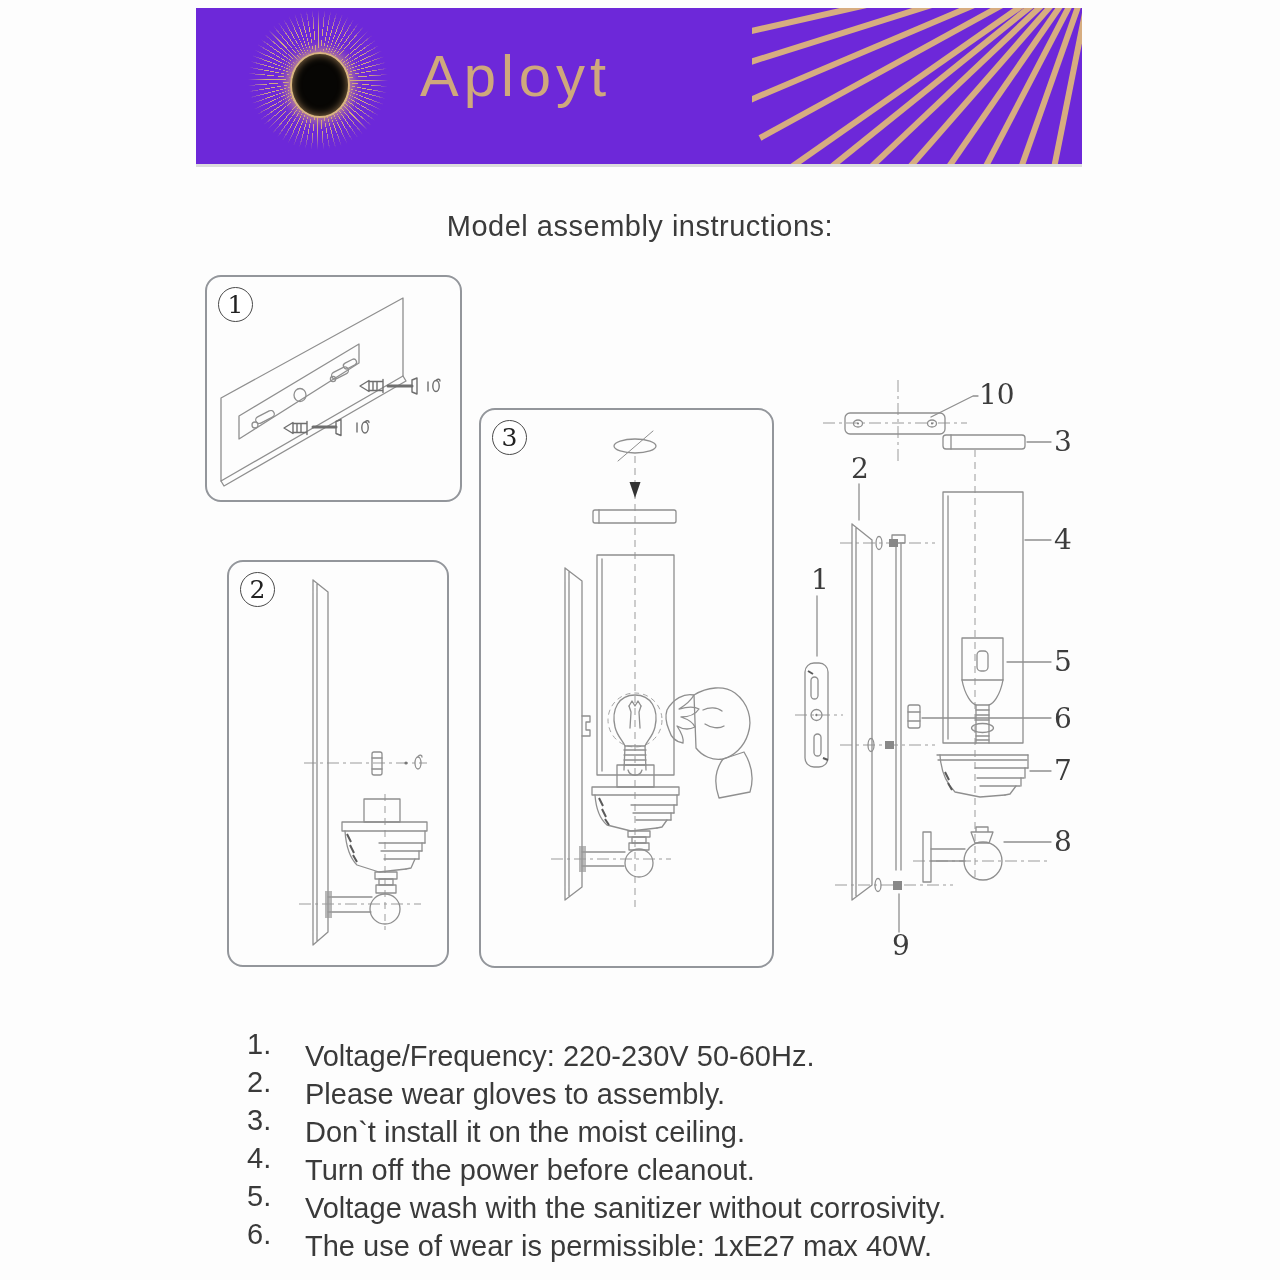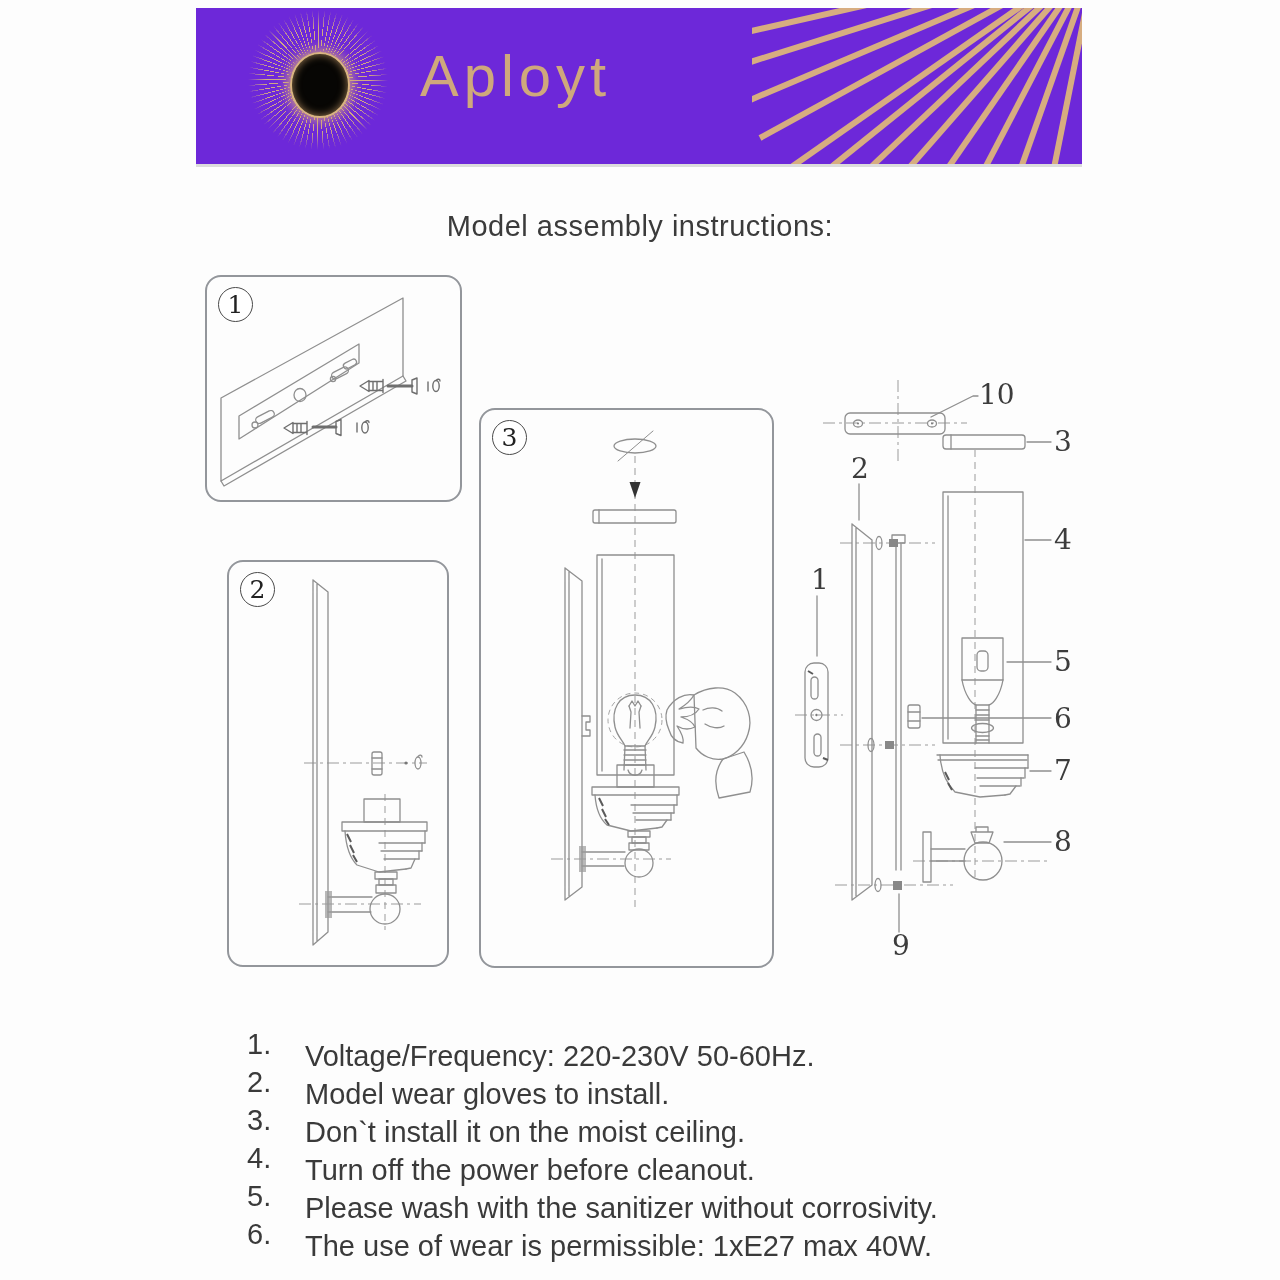--- a/index.html
+++ b/index.html
@@ -287,31 +287,31 @@
   <text class="callout" x="97" y="583">9</text>
 </svg>
 
 <div class="instructions">
   <div class="ins-row">
     <span class="ins-num">1.</span>
     <span class="ins-txt">Voltage/Frequency: 220-230V 50-60Hz.</span>
   </div>
   <div class="ins-row">
     <span class="ins-num">2.</span>
-    <span class="ins-txt">Model wear gloves to install.</span>
+    <span class="ins-txt">Please wear gloves to assembly.</span>
   </div>
   <div class="ins-row">
     <span class="ins-num">3.</span>
     <span class="ins-txt">Don`t install it on the moist ceiling.</span>
   </div>
   <div class="ins-row">
     <span class="ins-num">4.</span>
     <span class="ins-txt">Turn off the power before cleanout.</span>
   </div>
   <div class="ins-row">
     <span class="ins-num">5.</span>
-    <span class="ins-txt">Please wash with the sanitizer without corrosivity.</span>
+    <span class="ins-txt">Voltage wash with the sanitizer without corrosivity.</span>
   </div>
   <div class="ins-row">
     <span class="ins-num">6.</span>
     <span class="ins-txt">The use of wear is permissible: 1xE27 max 40W.</span>
   </div>
 </div>
 
 </body></html>

